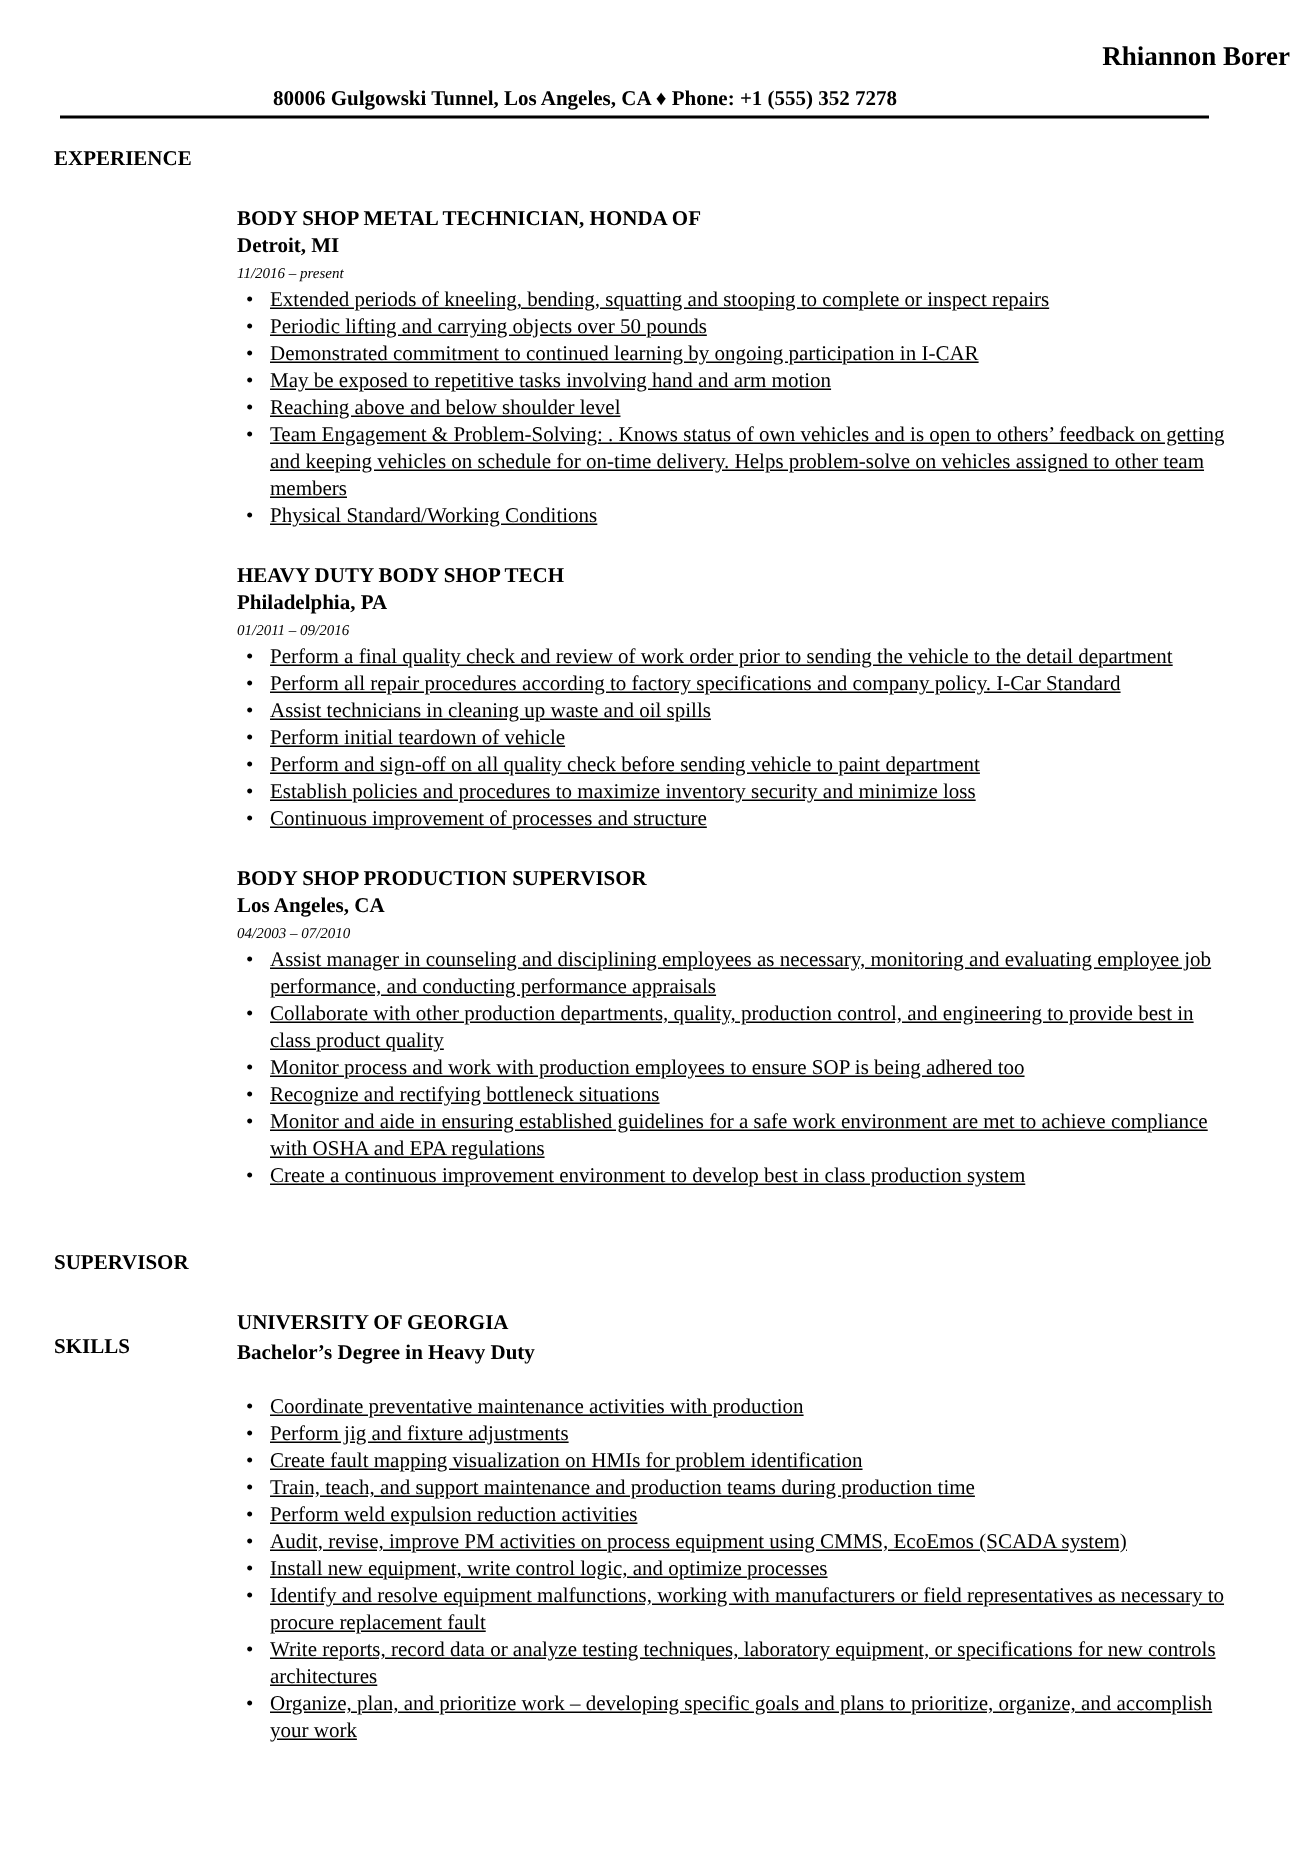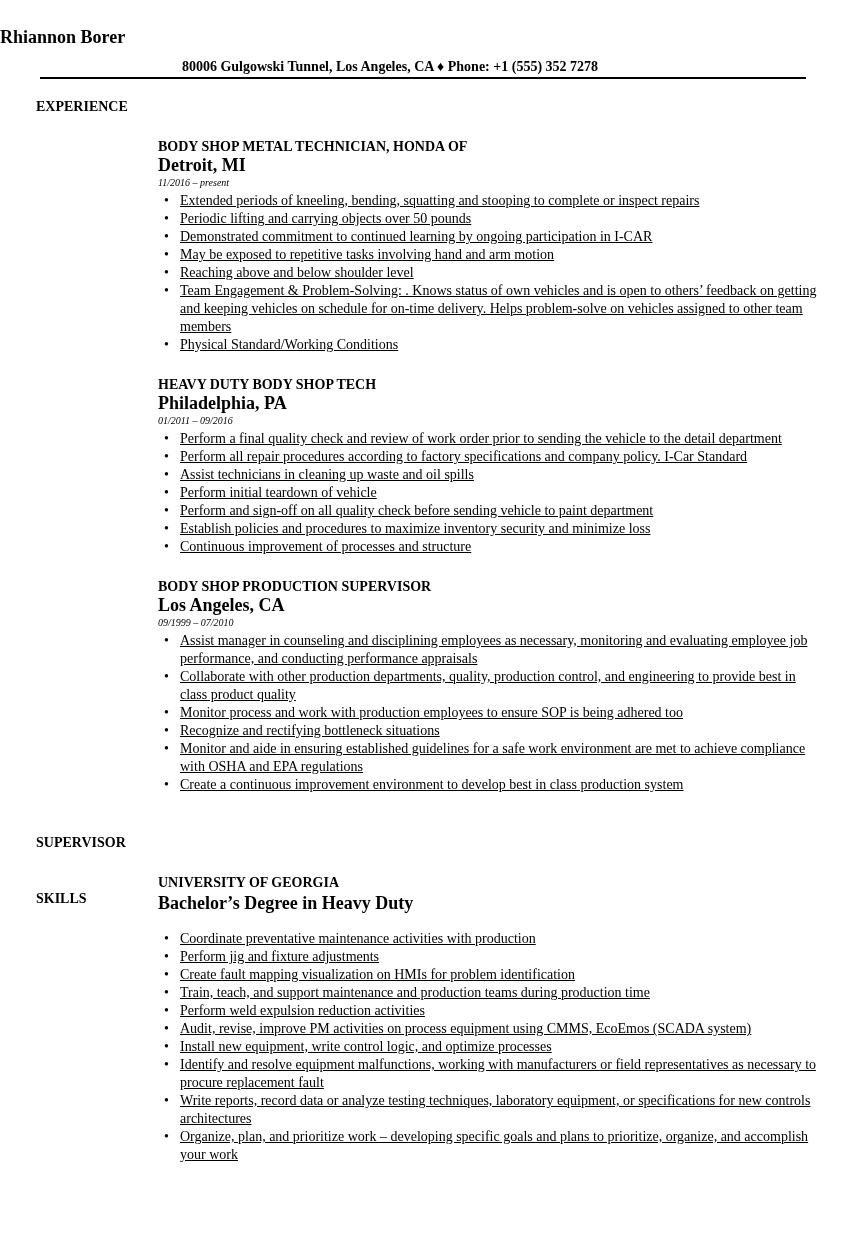--- a/index.html
+++ b/index.html
@@ -4,41 +4,41 @@
   <style>
     html, body { margin: 0; padding: 0; background: #ffffff; }
     body {
       width: 860px; height: 1240px; position: relative; overflow: hidden;
       font-family: "Liberation Serif", "DejaVu Serif", serif;
       color: #000;
       font-size: 14px;
     }
     .name {
       position: absolute; left: 0; width: 860px; top: 26px;
-      text-align: left; font-weight: bold; font-size: 18px; line-height: 22px;
+      text-align: right; font-weight: bold; font-size: 18px; line-height: 22px;
     }
     .contact {
       position: absolute; left: 0; width: 780px; top: 58px;
       text-align: center; font-weight: bold; font-size: 14px; line-height: 18px;
     }
     .rule {
       position: absolute; left: 40px; width: 766px; top: 77px; height: 2px; background: #000;
     }
     .section {
       position: absolute; left: 0; width: 860px;
     }
     .section-label {
       position: absolute; left: 36px; font-weight: bold; font-size: 14px; line-height: 18px;
     }
     .section-body {
       position: absolute; left: 158px; width: 660px; margin-top: 40px;
     }
     .job { margin: 0 0 22px 0; }
     .job-title { font-weight: bold; font-size: 14px; line-height: 18px; }
-    .job-loc { font-weight: bold; font-size: 18px; line-height: 18px; }
+    .job-loc { font-weight: bold; font-size: 14px; line-height: 18px; }
     .job-dates { font-size: 10px; line-height: 18px; font-style: italic; }
     ul.bullets {
       list-style: none; margin: 0; padding: 0 0 0 22px;
     }
     ul.bullets li {
       position: relative; font-size: 14px; line-height: 18px; text-decoration: underline;
     }
     ul.bullets li::before {
       content: "\2022"; position: absolute; left: -16px; top: 0; font-size: 14px;
     }
@@ -80,21 +80,21 @@
         <li>Perform initial teardown of vehicle</li>
         <li>Perform and sign-off on all quality check before sending vehicle to paint department</li>
         <li>Establish policies and procedures to maximize inventory security and minimize loss</li>
         <li>Continuous improvement of processes and structure</li>
       </ul>
     </div>
 
     <div class="job">
       <div class="job-title">BODY SHOP PRODUCTION SUPERVISOR</div>
       <div class="job-loc">Los Angeles, CA</div>
-      <div class="job-dates">09/1999 – 07/2010</div>
+      <div class="job-dates">04/2003 – 07/2010</div>
       <ul class="bullets">
         <li>Assist manager in counseling and disciplining employees as necessary, monitoring and evaluating employee job performance, and conducting performance appraisals</li>
         <li>Collaborate with other production departments, quality, production control, and engineering to provide best in class product quality</li>
         <li>Monitor process and work with production employees to ensure SOP is being adhered too</li>
         <li>Recognize and rectifying bottleneck situations</li>
         <li>Monitor and aide in ensuring established guidelines for a safe work environment are met to achieve compliance with OSHA and EPA regulations</li>
         <li>Create a continuous improvement environment to develop best in class production system</li>
       </ul>
     </div>
 

